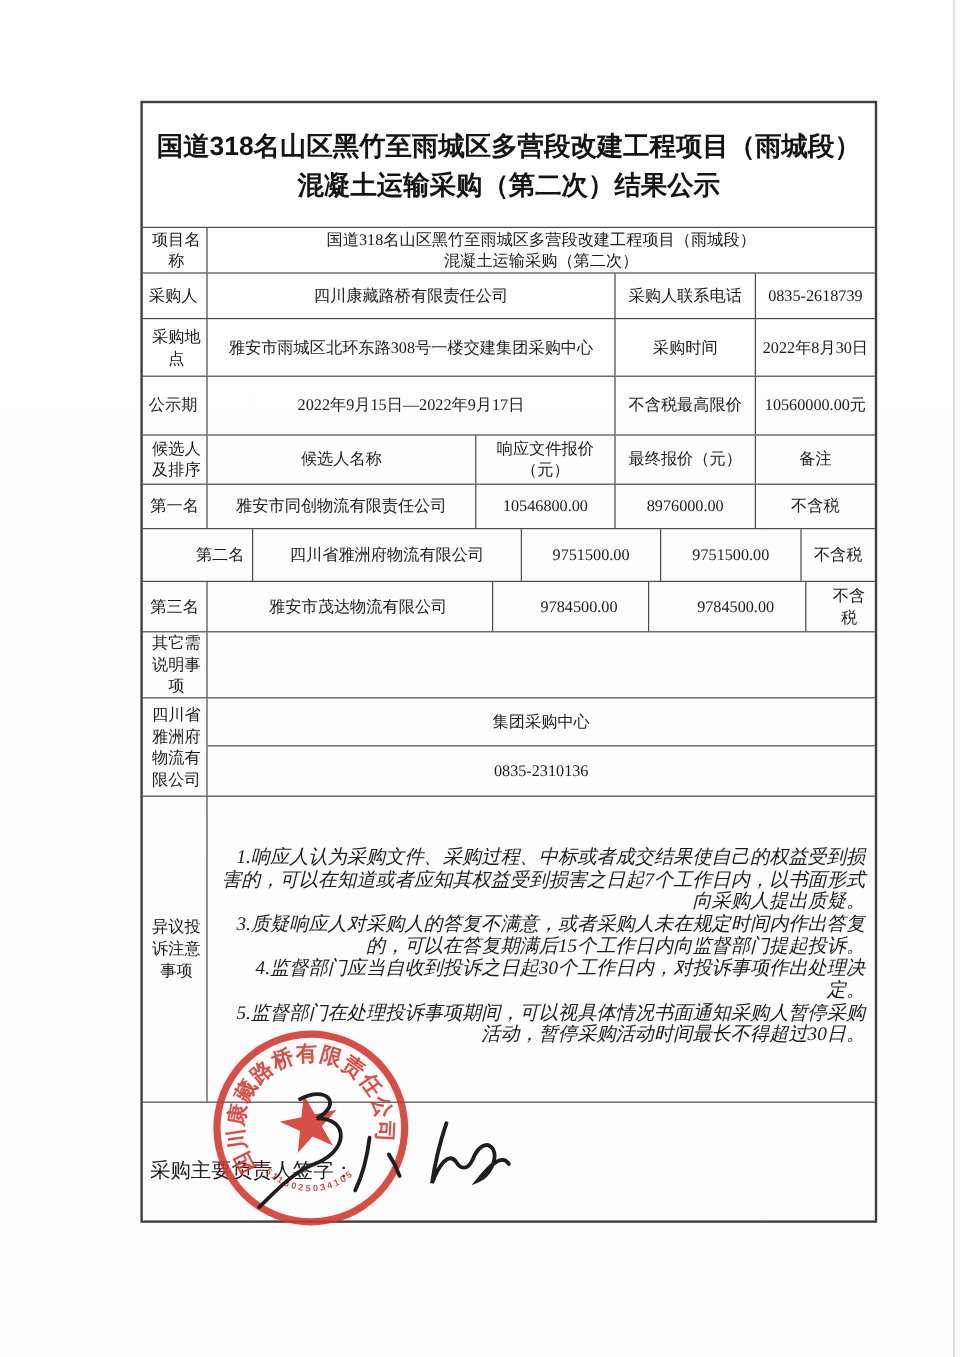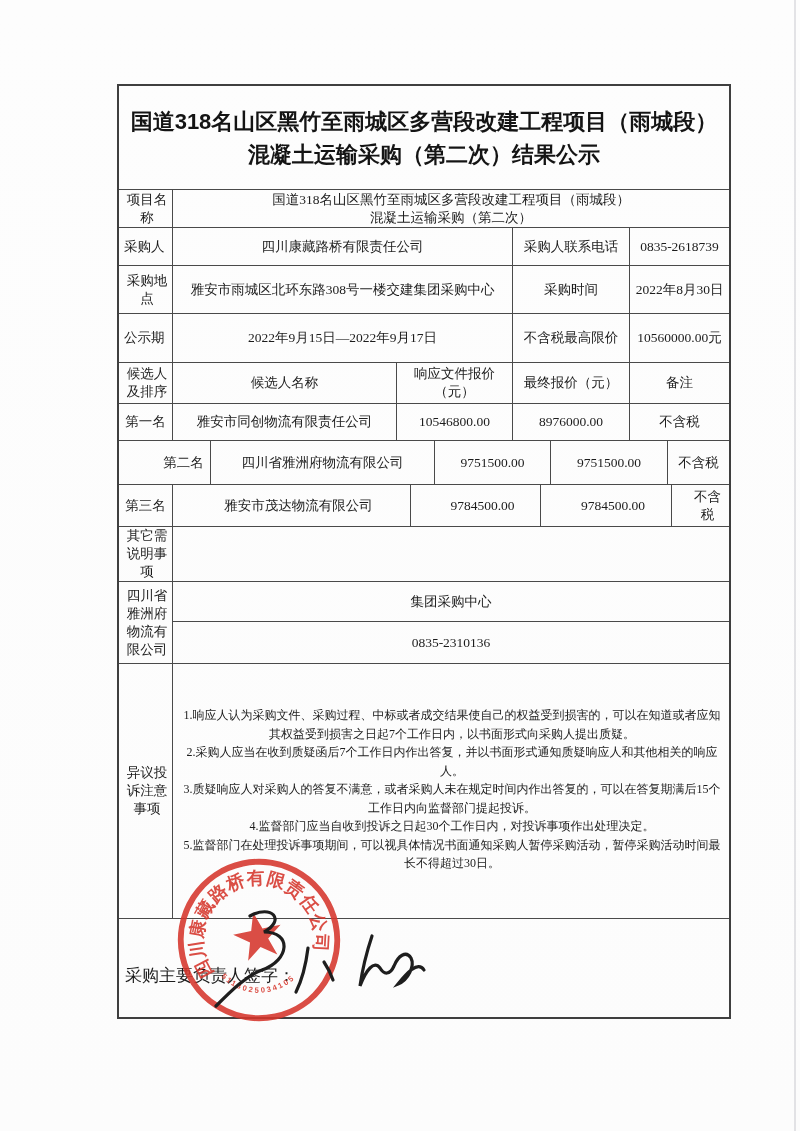--- a/index.html
+++ b/index.html
@@ -47,22 +47,22 @@
   .h-publicity{height:49px;} .h-candhead{height:41px;} .h-r1{height:37px;}
   .h-r2{height:44px;padding-left:38px;} .h-r3{height:42px;gap:14px;} .h-other{height:55px;}
   .h-supervision{height:82px;} .h-objection{height:255px;} .h-signature{height:98px;}
   .two-line{flex-direction:column;line-height:18px;}
   .wrap-narrow{display:inline-block;max-width:90px;}
   .sup-col{flex:1;display:flex;flex-direction:column;border-right:none;}
   .sup-cell{flex:0 0 auto;display:flex;align-items:center;justify-content:center;font-size:13.5px;box-sizing:border-box;}
   .sup-dept{height:40px;border-bottom:1px solid #4a4a4a;}
   .sup-phone{height:41px;}
   .obj-cell{
-    flex:1;display:block;text-align:center;
-    padding:42px 8px 6px 10px;font-size:12px;line-height:18.5px;
+    flex:1;display:block;text-align:right;
+    padding:42px 8px 6px 10px;font-size:16px;line-height:18.5px;font-style:italic;
   }
   .obj-item{margin:0;}
   .sig-cell{flex:1;display:block;position:relative;border-right:none;}
   .sig-label{position:absolute;left:6px;top:48px;font-size:17px;}
   .stamp{
     position:absolute;left:174px;top:855px;width:170px;height:170px;
     transform:rotate(-12deg);
     color:#d6362c;opacity:0.88;
     pointer-events:none;
   }
@@ -156,21 +156,20 @@
       <div class="sup-col">
         <div class="sup-cell sup-dept">集团采购中心</div>
         <div class="sup-cell sup-phone">0835-2310136</div>
       </div>
     </div>
 
     <div class="t-row h-objection">
       <div class="cell label-cell c-label">异议投诉注意事项</div>
       <div class="cell obj-cell">
         <div class="obj-item">1.响应人认为采购文件、采购过程、中标或者成交结果使自己的权益受到损害的，可以在知道或者应知其权益受到损害之日起7个工作日内，以书面形式向采购人提出质疑。</div>
-        <div class="obj-item">2.采购人应当在收到质疑函后7个工作日内作出答复，并以书面形式通知质疑响应人和其他相关的响应人。</div>
         <div class="obj-item">3.质疑响应人对采购人的答复不满意，或者采购人未在规定时间内作出答复的，可以在答复期满后15个工作日内向监督部门提起投诉。</div>
         <div class="obj-item">4.监督部门应当自收到投诉之日起30个工作日内，对投诉事项作出处理决定。</div>
         <div class="obj-item">5.监督部门在处理投诉事项期间，可以视具体情况书面通知采购人暂停采购活动，暂停采购活动时间最长不得超过30日。</div>
       </div>
     </div>
 
     <div class="t-row h-signature">
       <div class="cell sig-cell">
         <span class="sig-label">采购主要负责人签字：</span>
       </div>

